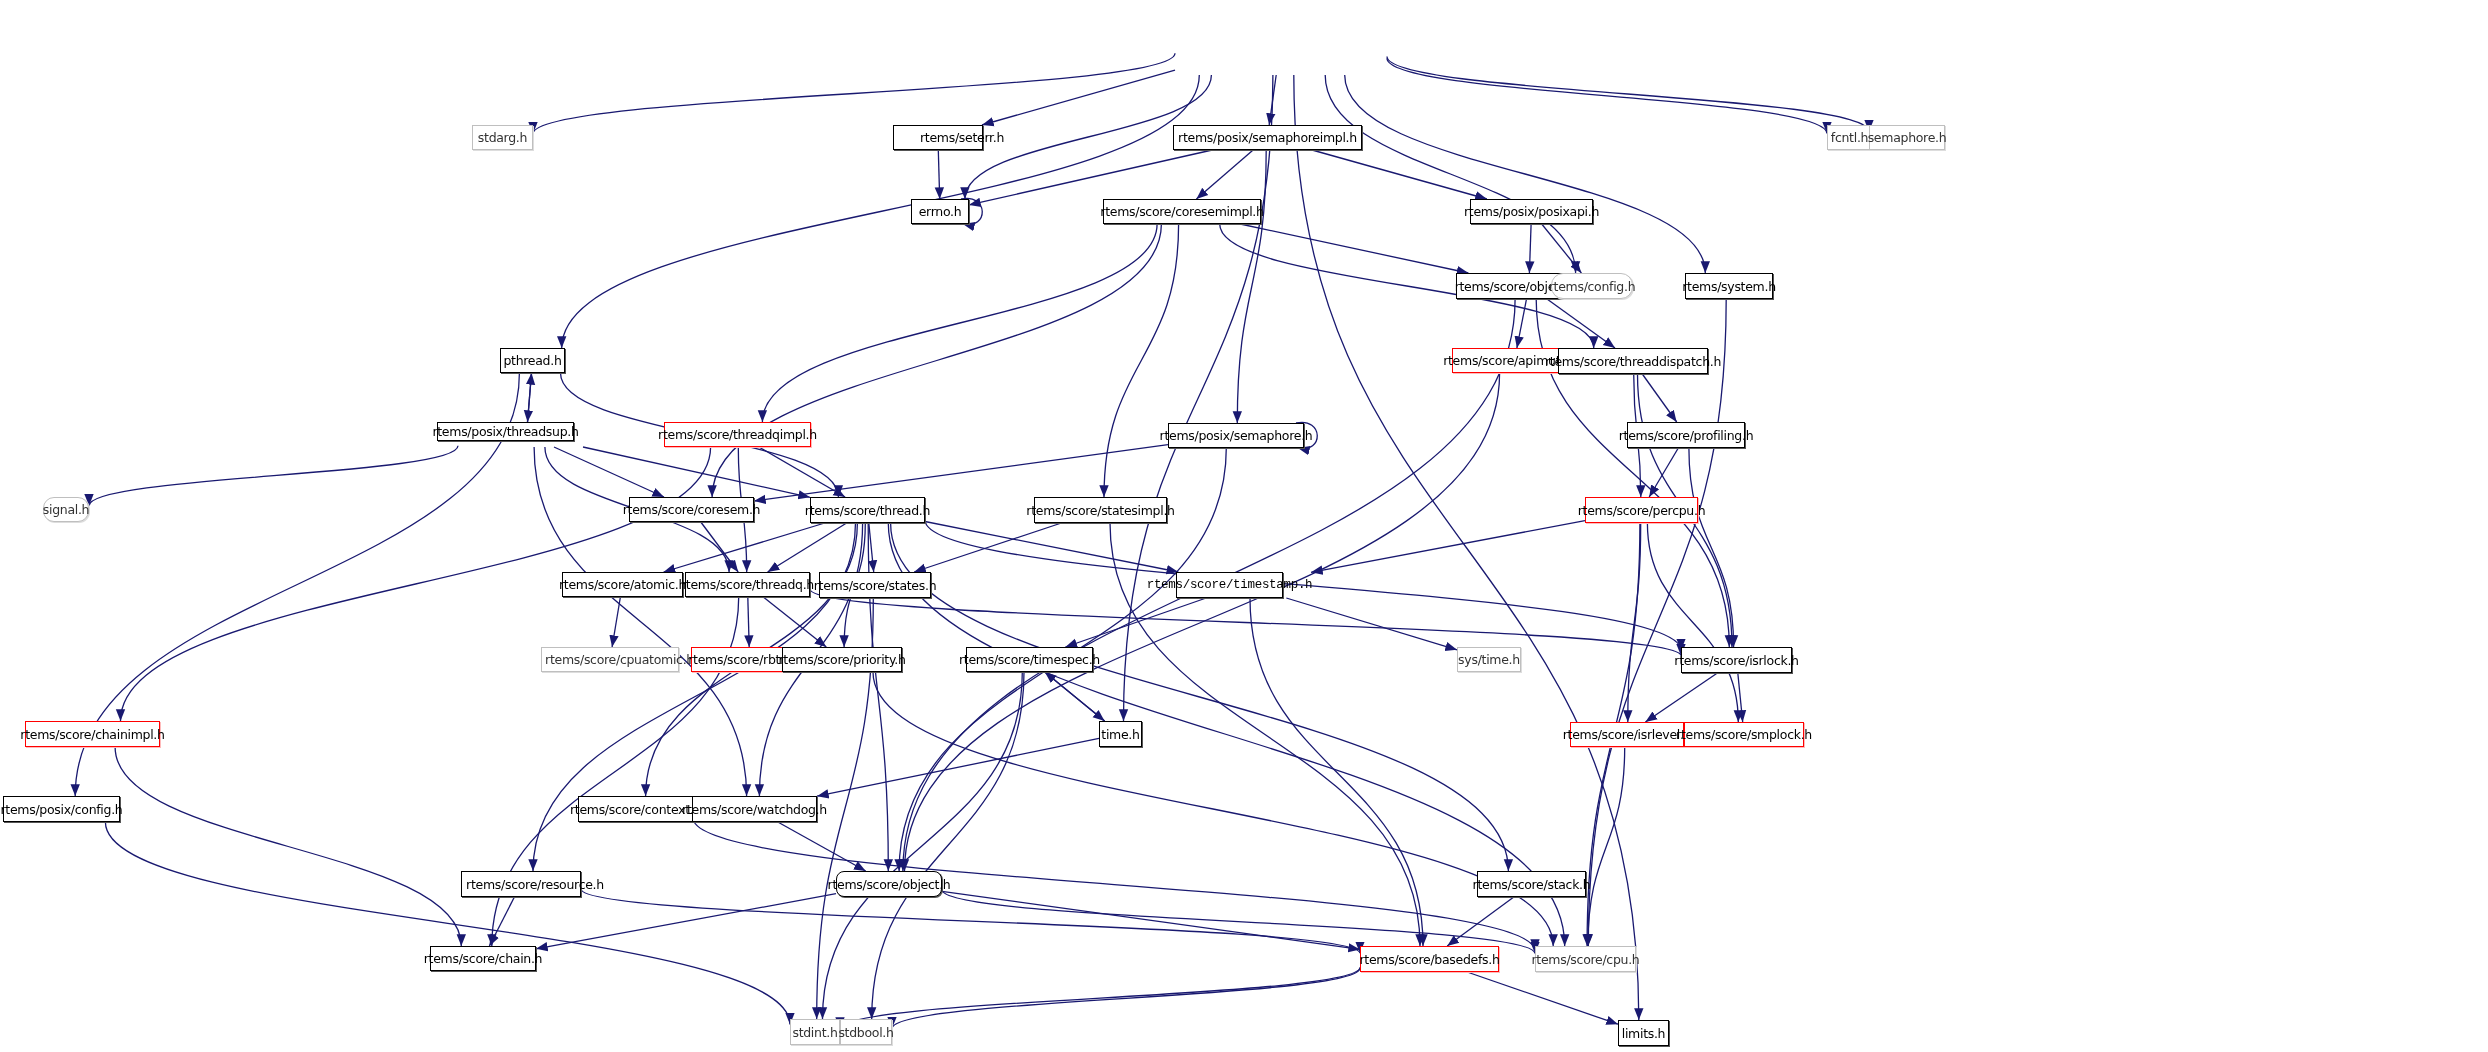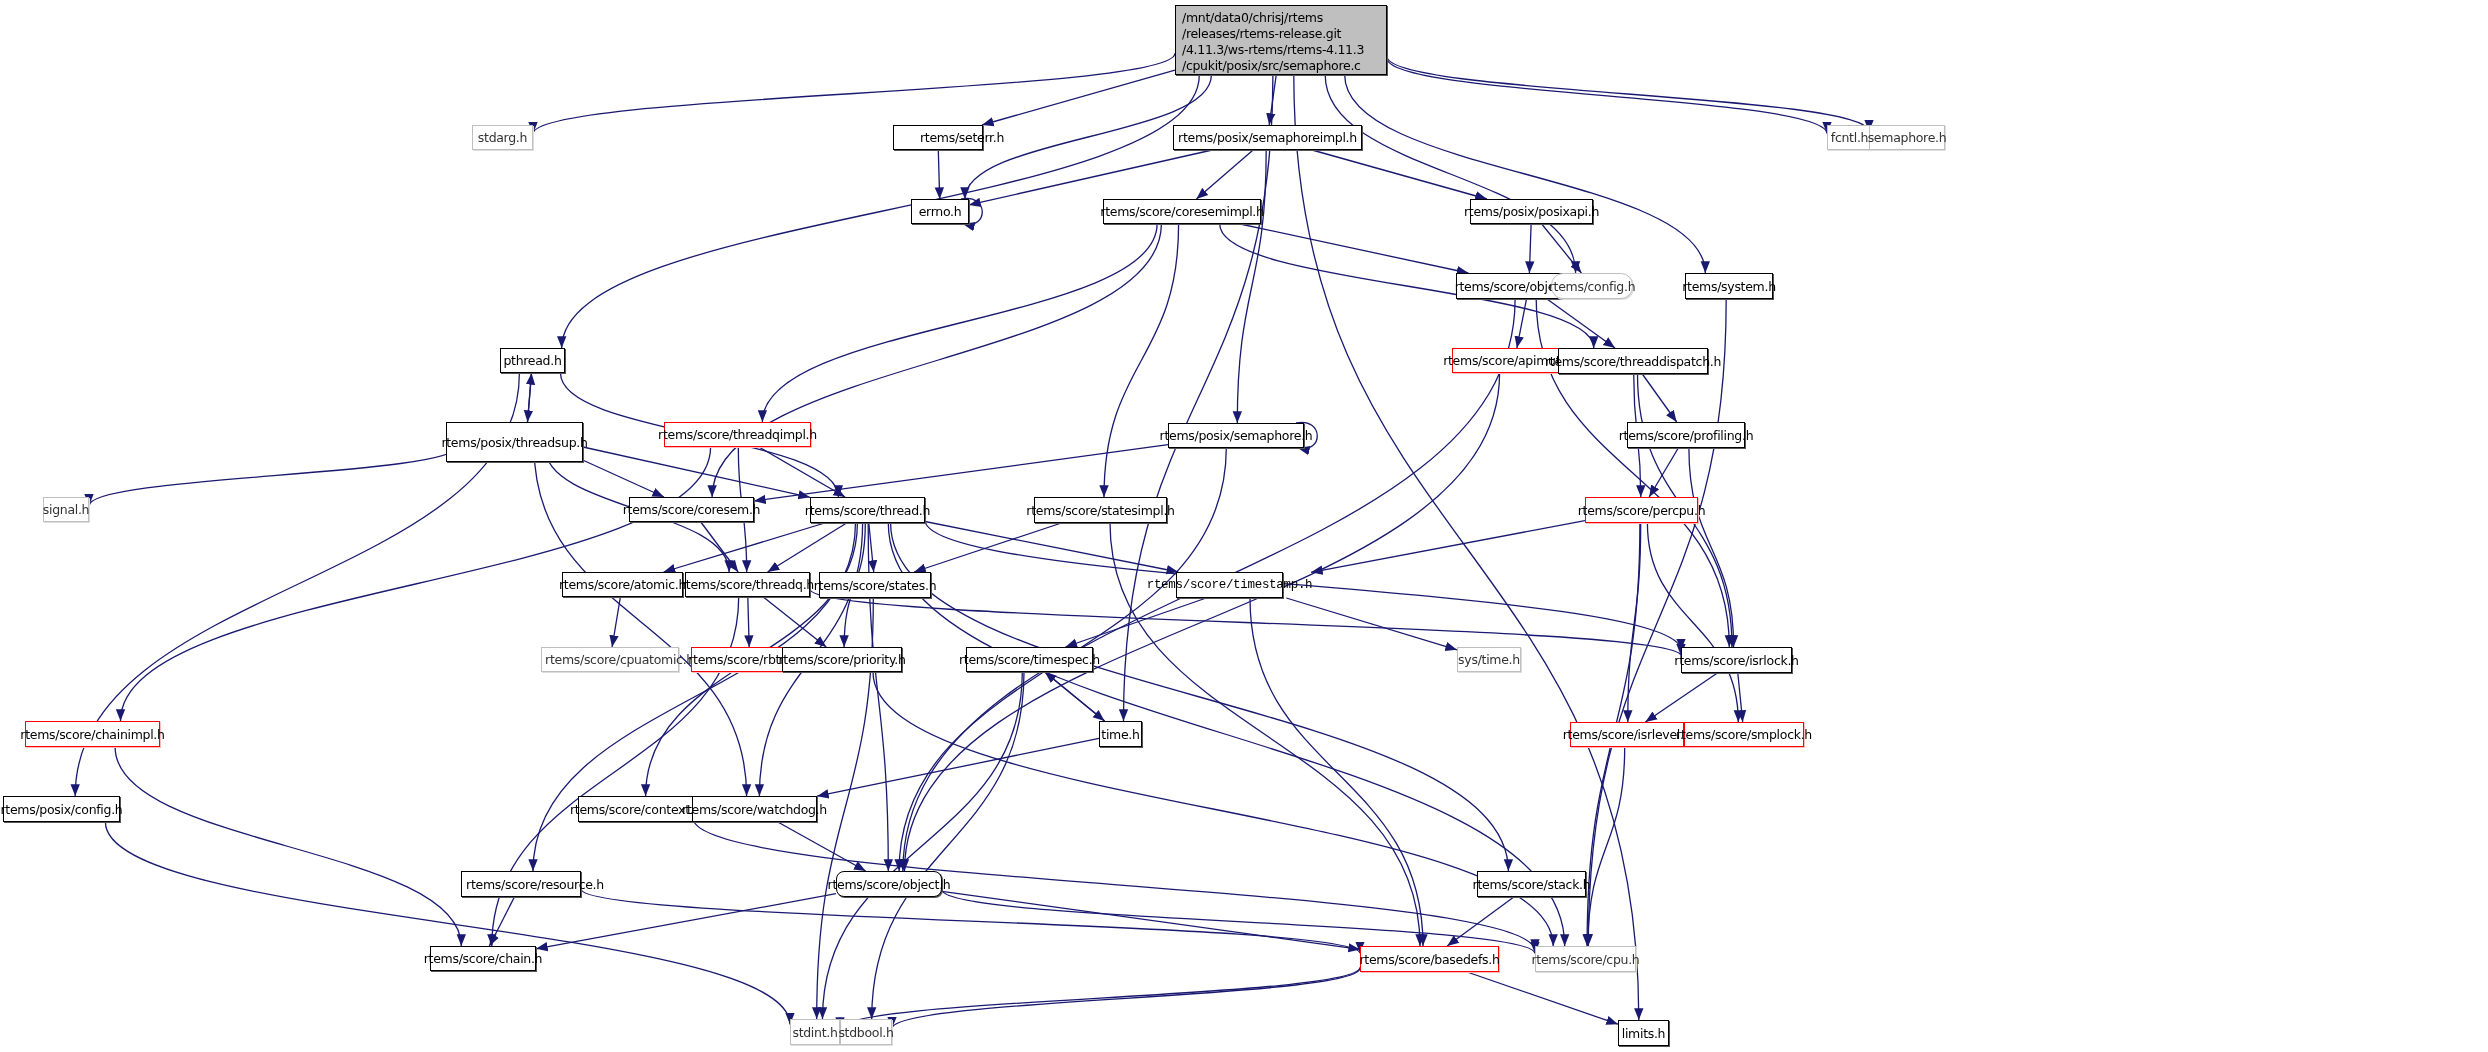--- a/index.html
+++ b/index.html
@@ -124,44 +124,40 @@
       <path d="M581.0,889.0 C581.0,921.1 1360.0,921.1 1360.0,953.3" fill="none" stroke="#191970" stroke-width="1.3" marker-end="url(#arrow)"></path>
       <path d="M836.0,893.7 L536.0,948.8" fill="none" stroke="#191970" stroke-width="1.3" marker-end="url(#arrow)"></path>
       <path d="M942.0,891.4 L1360.0,949.4" fill="none" stroke="#191970" stroke-width="1.3" marker-end="url(#arrow)"></path>
       <path d="M942.0,889.7 C942.0,921.6 1535.0,921.6 1535.0,953.6" fill="none" stroke="#191970" stroke-width="1.3" marker-end="url(#arrow)"></path>
       <path d="M1513.8,897.0 L1447.2,946.0" fill="none" stroke="#191970" stroke-width="1.3" marker-end="url(#arrow)"></path>
       <path d="M1360.0,967.3 C1360.0,998.1 840.0,998.1 840.0,1029.0" fill="none" stroke="#191970" stroke-width="1.3" marker-end="url(#arrow)"></path>
       <path d="M1360.0,968.0 C1360.0,998.3 892.0,998.3 892.0,1028.6" fill="none" stroke="#191970" stroke-width="1.3" marker-end="url(#arrow)"></path>
       <path d="M1467.1,972.0 L1618.0,1024.2" fill="none" stroke="#191970" stroke-width="1.3" marker-end="url(#arrow)"></path>
     </svg>
 
-  <div class="node root" id="n-root" style="left: 1175px; top: 5px; width: 212px; height: 70px;">/mnt/data0/chrisj/rtems
-/releases/rtems-release.git
-/4.11.3/ws-rtems/rtems-4.11.3
-/cpukit/posix/src/semaphore.c</div>
   <div class="node ext" id="n-stdarg" style="left: 472px; top: 125px; width: 61px; height: 25px;">stdarg.h</div>
   <div class="node" id="n-seterr" style="left: 893px; top: 125px; width: 90px; height: 25px; padding-left: 48px;">rtems/seterr.h</div>
   <div class="node" id="n-semaphoreimpl" style="left: 1173px; top: 125px; width: 189px; height: 25px;">rtems/posix/semaphoreimpl.h</div>
   <div class="node ext" id="n-fcntl" style="left: 1827px; top: 125px; width: 45px; height: 25px;">fcntl.h</div>
   <div class="node ext" id="n-semaphore_sys" style="left: 1869px; top: 125px; width: 76px; height: 25px;">semaphore.h</div>
   <div class="node" id="n-errno" style="left: 911px; top: 199px; width: 58px; height: 25px;">errno.h</div>
   <div class="node" id="n-coresemimpl" style="left: 1103px; top: 199px; width: 158px; height: 25px;">rtems/score/coresemimpl.h</div>
   <div class="node" id="n-posixapi" style="left: 1470px; top: 199px; width: 123px; height: 25px;">rtems/posix/posixapi.h</div>
   <div class="node" id="n-objectimpl" style="left: 1456px; top: 273px; width: 146px; height: 26px;">rtems/score/objectimpl.h</div>
   <div class="node ext" id="n-config" style="left: 1551px; top: 273px; width: 82px; height: 26px; border-radius: 12px;">rtems/config.h</div>
   <div class="node" id="n-system" style="left: 1685px; top: 273px; width: 88px; height: 26px;">rtems/system.h</div>
   <div class="node" id="n-pthread" style="left: 500px; top: 348px; width: 65px; height: 25px;">pthread.h</div>
-  <div class="node" id="n-threadsup" style="left: 446px; top: 422px; width: 137px; height: 40px;">rtems/posix/threadsup.h</div>
+  <div class="node" id="n-threadsup" style="left: 437px; top: 422px; width: 137px; height: 19px;">rtems/posix/threadsup.h</div>
   <div class="node trunc" id="n-threadqimpl" style="left: 664px; top: 422px; width: 147px; height: 25px;">rtems/score/threadqimpl.h</div>
   <div class="node" id="n-posix_semaphore" style="left: 1168px; top: 423px; width: 136px; height: 25px;">rtems/posix/semaphore.h</div>
   <div class="node trunc" id="n-apimutex" style="left: 1452px; top: 348px; width: 125px; height: 25px;">rtems/score/apimutex.h</div>
   <div class="node" id="n-threaddispatch" style="left: 1558px; top: 348px; width: 150px; height: 26px;">rtems/score/threaddispatch.h</div>
   <div class="node" id="n-profiling" style="left: 1627px; top: 422px; width: 118px; height: 26px;">rtems/score/profiling.h</div>
   <div class="node trunc" id="n-percpu" style="left: 1585px; top: 497px; width: 113px; height: 26px;">rtems/score/percpu.h</div>
-  <div class="node ext" id="n-signal" style="left: 43px; top: 497px; width: 46px; height: 25px;">signal.h</div>
+  <div class="node ext" id="n-signal" style="left: 43px; top: 497px; width: 46px; height: 25px; border-radius: 11px;">signal.h</div>
   <div class="node" id="n-coresem" style="left: 629px; top: 497px; width: 125px; height: 25px;">rtems/score/coresem.h</div>
   <div class="node" id="n-thread" style="left: 810px; top: 497px; width: 115px; height: 26px;">rtems/score/thread.h</div>
   <div class="node" id="n-statesimpl" style="left: 1034px; top: 497px; width: 133px; height: 26px;">rtems/score/statesimpl.h</div>
   <div class="node" id="n-atomic" style="left: 562px; top: 572px; width: 121px; height: 25px;">rtems/score/atomic.h</div>
   <div class="node" id="n-threadq" style="left: 685px; top: 572px; width: 125px; height: 25px;">rtems/score/threadq.h</div>
   <div class="node" id="n-states" style="left: 819px; top: 572px; width: 112px; height: 26px;">rtems/score/states.h</div>
   <div class="node" id="n-timestamp" style="left: 1176px; top: 572px; width: 107px; height: 26px; font-family: Liberation Mono, monospace;">rtems/score/timestamp.h</div>
   <div class="node ext" id="n-cpuatomic" style="left: 541px; top: 647px; width: 138px; height: 25px; padding-left: 19px;">rtems/score/cpuatomic.h</div>
   <div class="node trunc" id="n-rbtree" style="left: 691px; top: 647px; width: 117px; height: 25px;">rtems/score/rbtree.h</div>
   <div class="node" id="n-priority" style="left: 782px; top: 647px; width: 120px; height: 25px;">rtems/score/priority.h</div>

